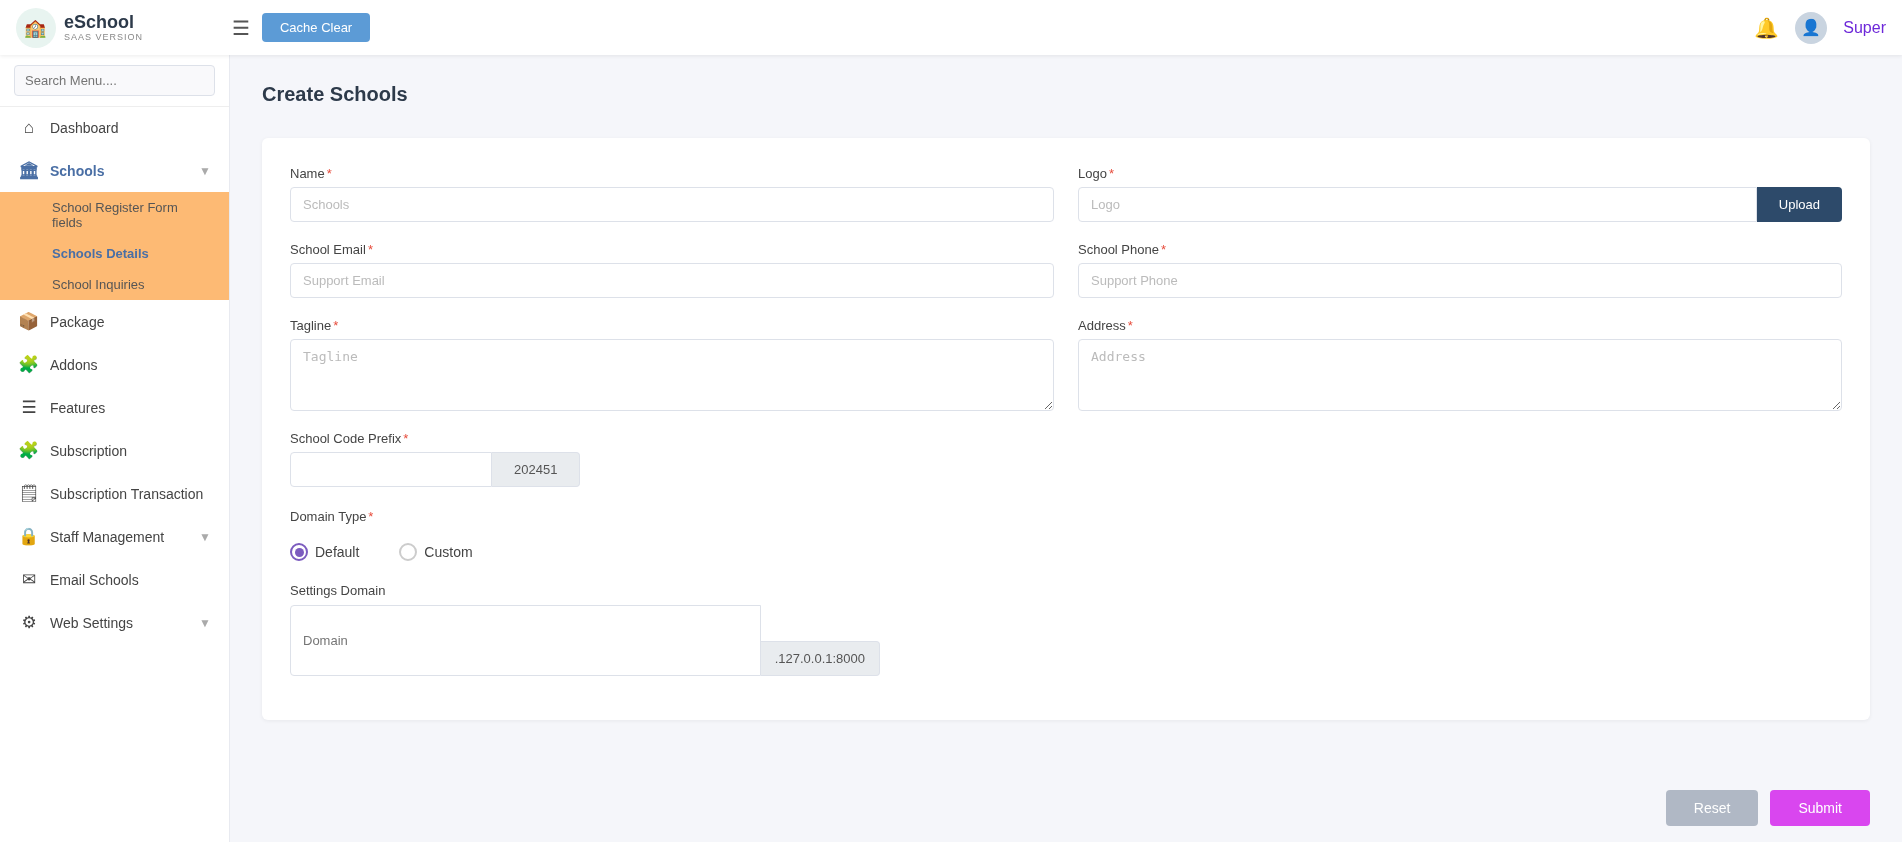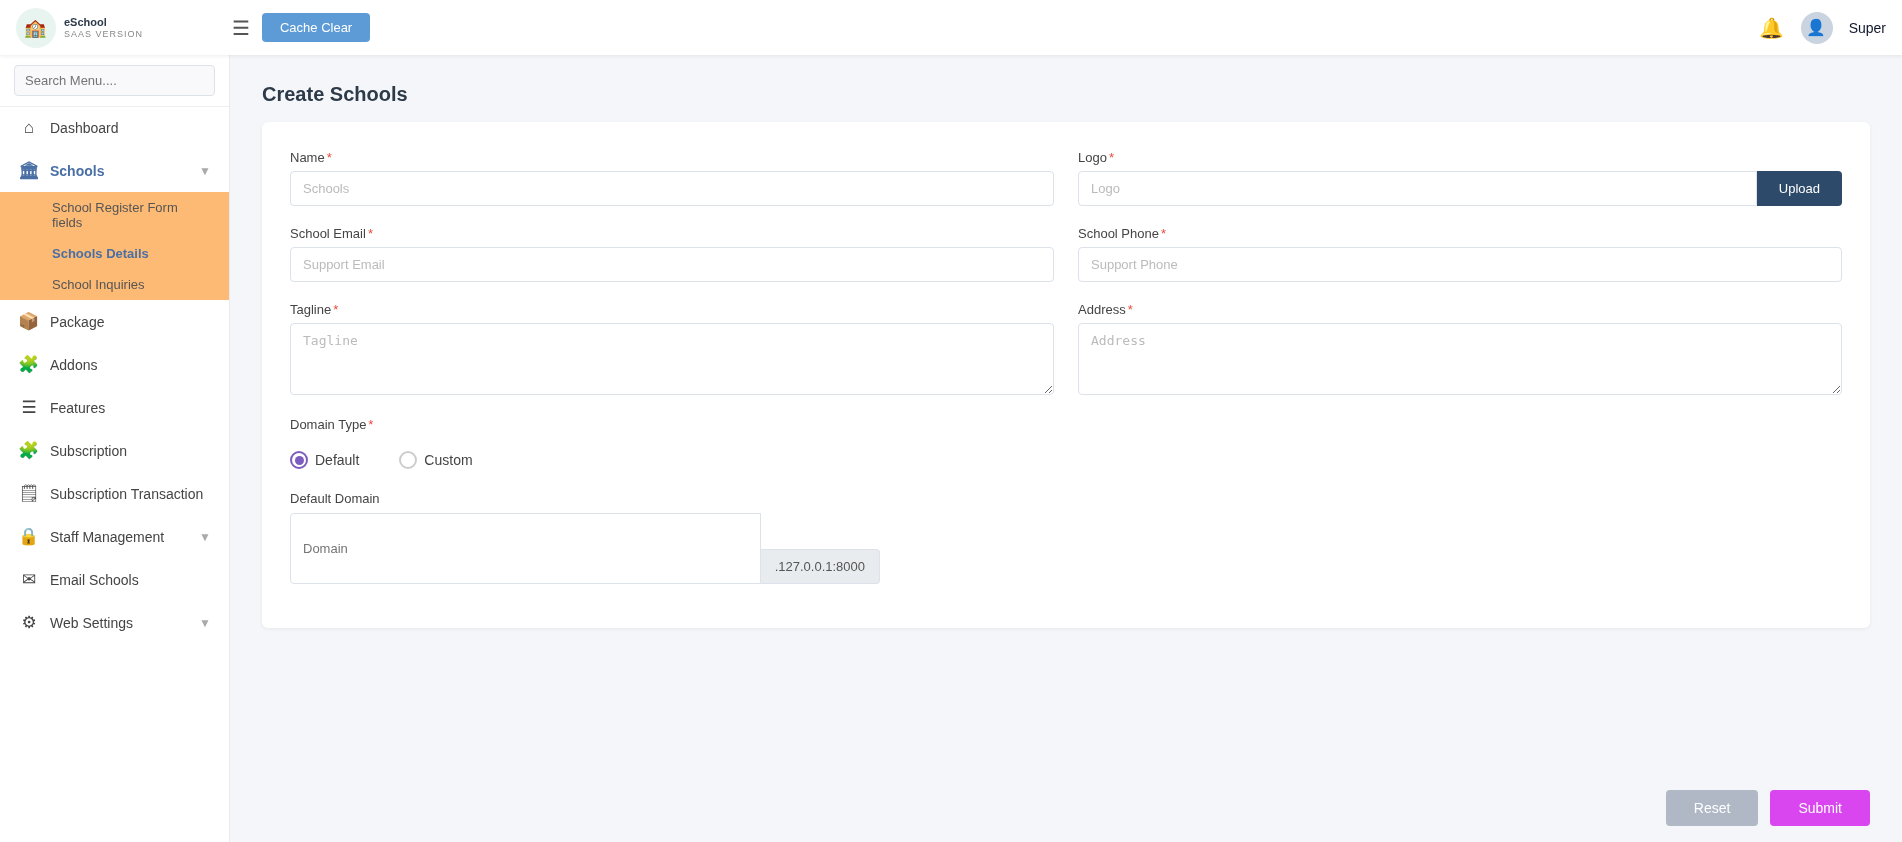--- a/index.html
+++ b/index.html
@@ -7,31 +7,31 @@
 
     
     .topnav {
       position: fixed; top: 0; left: 0; right: 0; height: 55px;
       background: #fff; display: flex; align-items: center;
       padding: 0 16px; z-index: 100; box-shadow: 0 1px 4px rgba(0,0,0,0.08);
       gap: 12px;
     }
     .brand { display: flex; align-items: center; gap: 8px; min-width: 200px; }
     .brand-logo { width: 40px; height: 40px; }
-    .brand-name { font-size: 11px; font-weight: 700; color: #2d3a4a; line-height: 1.1; }
+    .brand-name { font-size: 18px; font-weight: 700; color: #2d3a4a; line-height: 1.1; }
     .brand-sub { font-size: 9px; color: #888; letter-spacing: 1px; text-transform: uppercase; }
     .hamburger { font-size: 20px; cursor: pointer; color: #555; margin-left: 4px; }
     .cache-clear-btn {
       background: #5c9bd6; color: #fff; border: none; border-radius: 4px;
       padding: 7px 18px; font-size: 13px; cursor: pointer; font-weight: 500;
     }
     .topnav-right { margin-left: auto; display: flex; align-items: center; gap: 16px; }
     .notif-icon { font-size: 20px; color: #888; cursor: pointer; }
     .user-avatar { width: 32px; height: 32px; border-radius: 50%; background: #c9d4e0; display: flex; align-items: center; justify-content: center; font-size: 16px; color: #555; }
-    .user-name { font-size: 14px; color: #0f172a; }
+    .user-name { font-size: 16px; color: #6d28d9; }
 
     
     .sidebar {
       position: fixed; top: 55px; left: 0; bottom: 0; width: 230px;
       background: #fff; overflow-y: auto; border-right: 1px solid #e8eaf0;
       z-index: 50;
     }
     .sidebar-search {
       padding: 10px 14px;
       border-bottom: 1px solid #eee;
@@ -56,21 +56,21 @@
     }
     .nav-sub-item.active { color: #4a6fa5; font-weight: 600; }
 
     
     .main {
       margin-top: 55px; margin-left: 230px; flex: 1;
       padding: 28px 32px; overflow-y: auto; min-height: calc(100vh - 55px);
     }
 
     .page-title {
-      font-size: 20px; font-weight: 600; color: #2d3a4a; margin-bottom: 16px;
+      font-size: 20px; font-weight: 600; color: #2d3a4a; margin-bottom: 32px;
     }
 
     .form-card {
       background: #fff; border-radius: 6px; padding: 28px 28px 36px;
       box-shadow: 0 1px 4px rgba(0,0,0,0.06); margin-bottom: 20px;
     }
 
     .form-row { display: flex; gap: 24px; margin-bottom: 20px; }
     .form-group { flex: 1; display: flex; flex-direction: column; gap: 6px; }
     .form-group.logo-group { display: flex; flex-direction: column; gap: 6px; justify-content: space-between; }
@@ -298,41 +298,52 @@
         <textarea class="form-textarea" placeholder="Tagline" style=""></textarea>
       </div>
       <div class="form-group">
         <label class="form-label">
           <span>Address</span><span class="req">*</span>
         </label>
         <textarea class="form-textarea" placeholder="Address" style=""></textarea>
       </div>
     </div>
 
+    <div class="form-row" style="margin-bottom:20px;">
+      <div class="form-group" style="max-width:590px; flex:none;">
+        <label class="form-label">
+          <span>School Code Prefix</span><span class="req">*</span>
+        </label>
+        <div class="code-prefix-row">
+          <input class="code-prefix-input" type="text" style="">
+          <div class="code-suffix">202451</div>
+        </div>
+      </div>
+    </div>
 
     <div style="margin-bottom:20px;">
       <label class="form-label">
         <span>Domain Type</span><span class="req">*</span>
       </label>
       <div class="radio-group" style="margin-top:18px;gap:40px;">
         <label class="radio-label">
           <div class="radio-custom checked">
             <div class="radio-dot"></div>
           </div>
           <span>Default</span>
         </label>
         <label class="radio-label">
           <div class="radio-custom"></div>
           <span>Custom</span>
         </label>
       </div>
     </div>
 
     <div style="margin-bottom:8px;">
-      <label class="form-label">Default Domain</label>
+      <label class="form-label">Settings Domain</label>
       <div class="domain-row" style="margin-top:6px;">
         <input class="domain-input" type="text" placeholder="Domain" style="">
         <div class="domain-suffix">.127.0.0.1:8000</div>
       </div>
     </div>
 
   </div>
 </div>
 
 <div class="form-footer">

